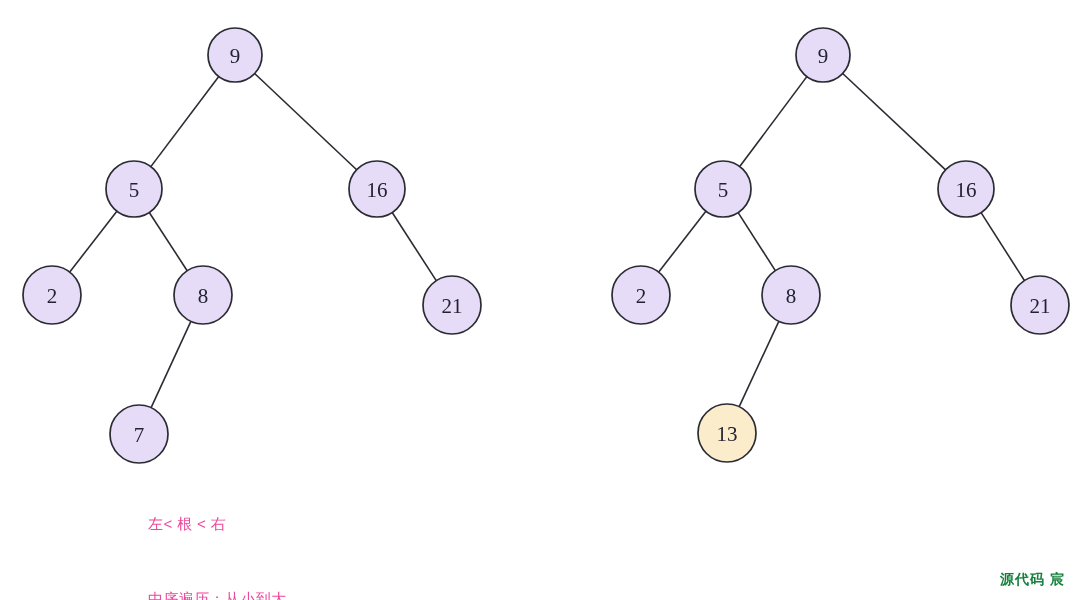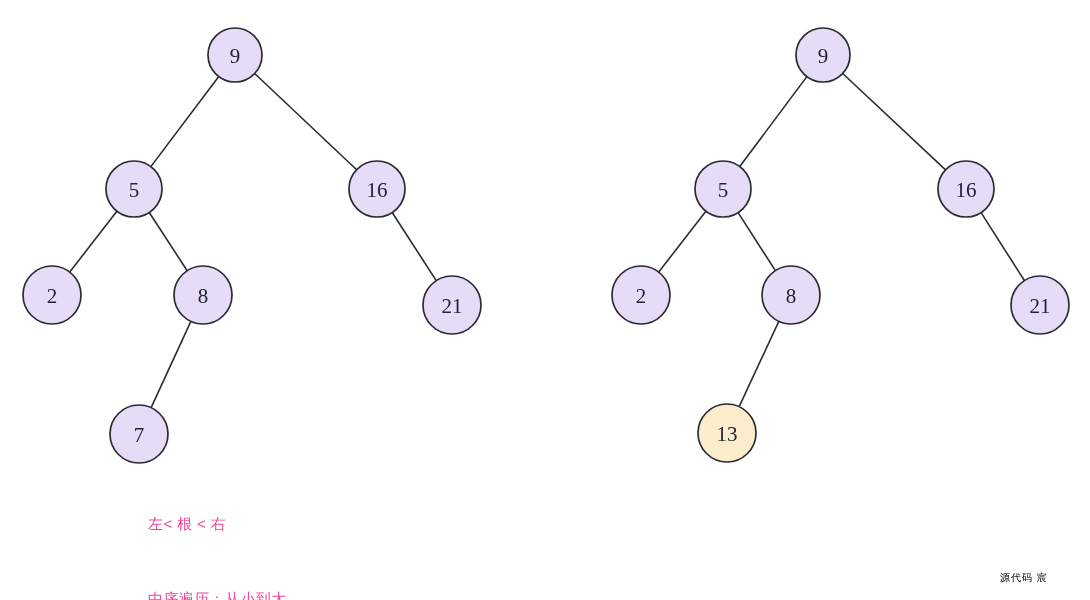--- a/index.html
+++ b/index.html
@@ -43,24 +43,25 @@
     position: absolute;
     font-family: "Liberation Sans", "DejaVu Sans", sans-serif;
     font-size: 15px;
     color: #ec4899;
     white-space: nowrap;
     letter-spacing: 0.4px;
   }
   .watermark-text {
     position: absolute;
     font-family: "Liberation Sans", "DejaVu Sans", sans-serif;
-    font-size: 10px;
-    color: #000000;
+    font-size: 14px;
+    color: #15803d;
     white-space: nowrap;
     letter-spacing: 1px;
+    font-weight: bold;
   }
 </style>
 </head>
 <body>
 
 <svg id="canvas" viewBox="0 0 1090 600" xmlns="http://www.w3.org/2000/svg">
   <g id="edges-layer">
       <g>
         <line x1="218.74855630509848" y1="76.56132133779016" x2="150.85334901693494" y2="166.64011120525464" class="edge" stroke="#2b2b33"></line>
         <line x1="254.63702362241065" y1="73.5307124324157" x2="356.63567920638894" y2="169.78296488490224" class="edge" stroke="#2b2b33"></line>

